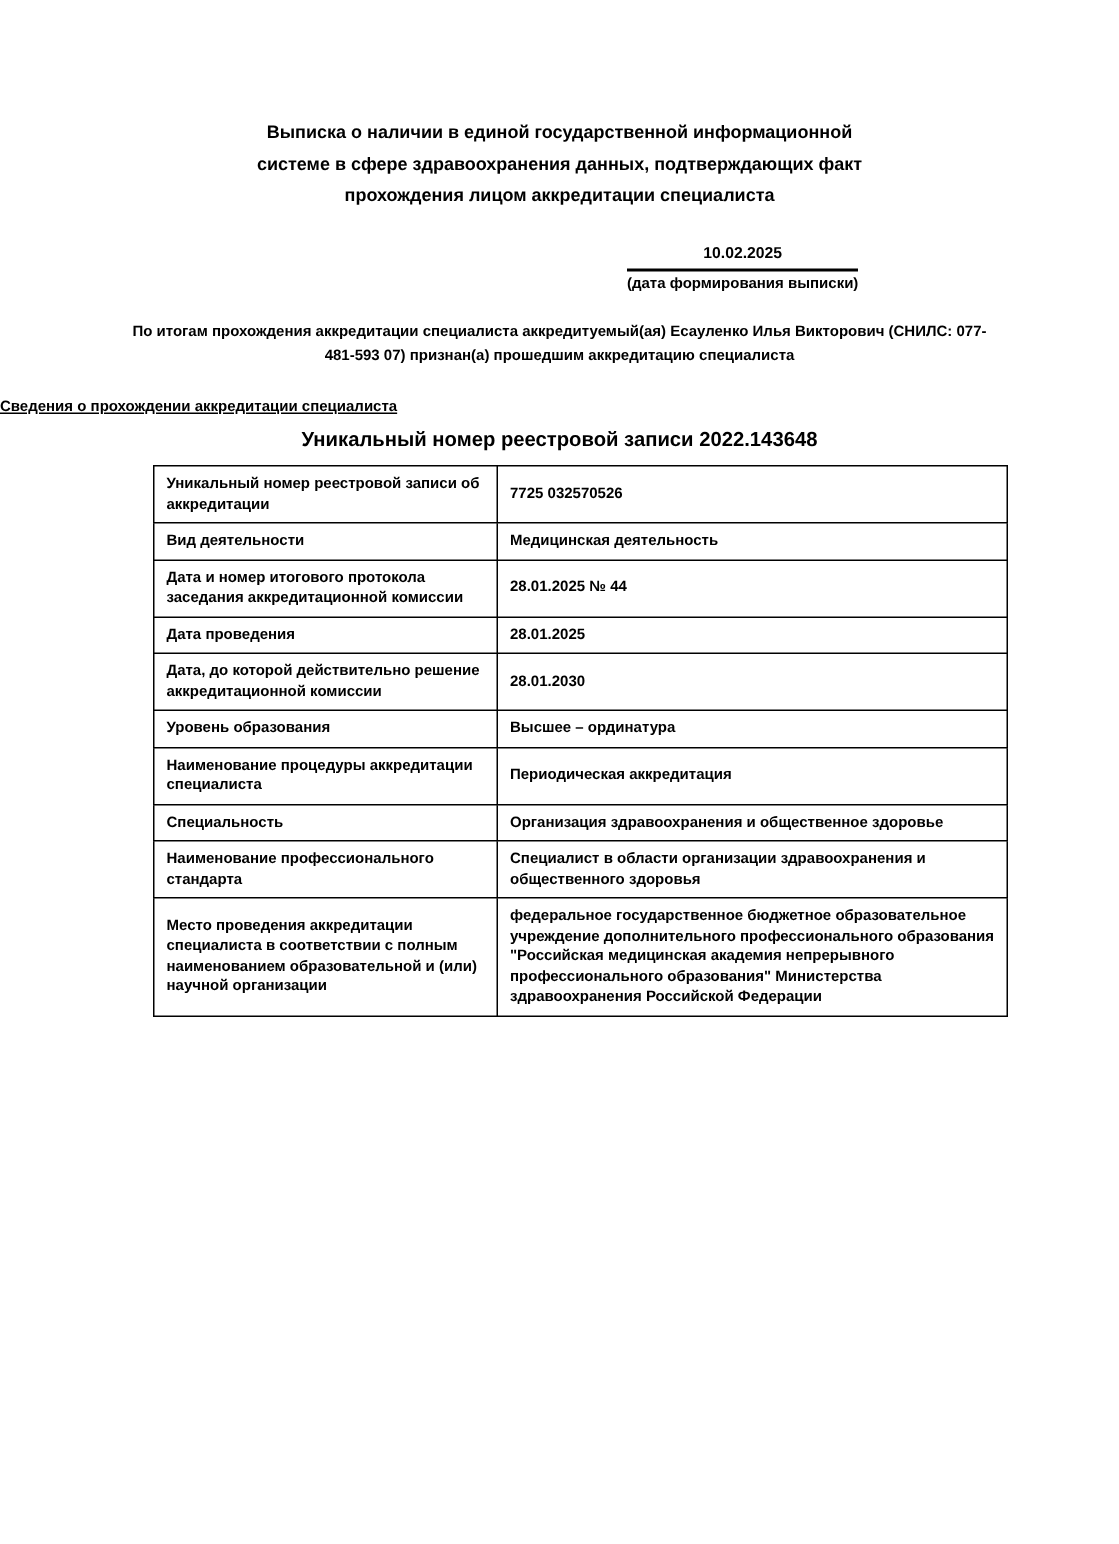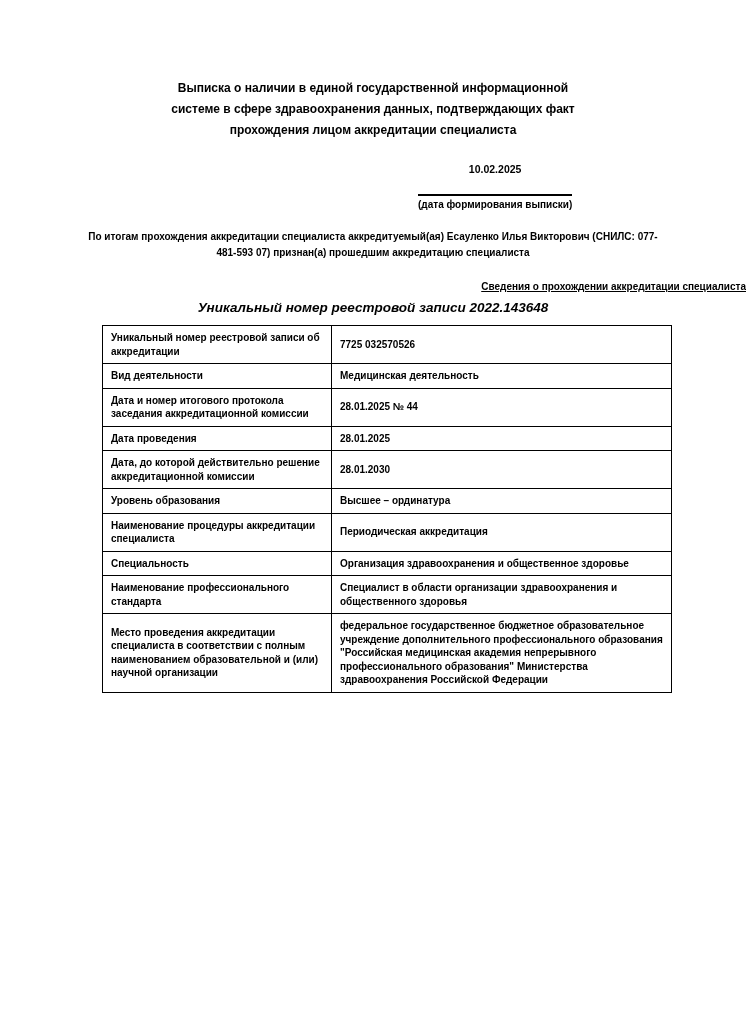--- a/index.html
+++ b/index.html
@@ -10,31 +10,31 @@
     overflow:hidden;
   }
   .doc-title {
     margin:0 auto; max-width:420px; text-align:center;
     font-size:12px; line-height:21px;
   }
   .date-block {
     width:fit-content; margin:22px 0 0 418px; text-align:center;
     font-size:10px; line-height:13px;
   }
-  .date-value { padding:0 4px 18px; border-bottom:2px solid #000; font-size:10.5px; }
+  .date-value { padding:0 4px 3px; border-bottom:2px solid #000; font-size:10.5px; }
   .date-caption { padding-top:2px; }
   .intro {
     margin:18px auto 15px; width:584px; text-align:center;
     font-size:10px; line-height:16px;
   }
   .section-header {
-    margin-top:20px; text-align:right; font-size:10px;
+    margin-top:20px; text-align:left; font-size:10px;
     text-decoration:underline;
   }
-  .registry-header { margin-top:8px; text-align:center; font-size:13.5px;font-style:italic; }
+  .registry-header { margin-top:8px; text-align:center; font-size:13.5px; }
   table.acc { border-collapse:collapse; margin:10px 0 0 102px; width:570px; table-layout:fixed; }
   table.acc td {
     border:1px solid #000; padding:5px 8px; font-size:10px;
     line-height:13.5px; vertical-align:middle; word-wrap:break-word;
   }
   td.label-cell { width:212px; }
 </style>
 </head>
 <body>
 

